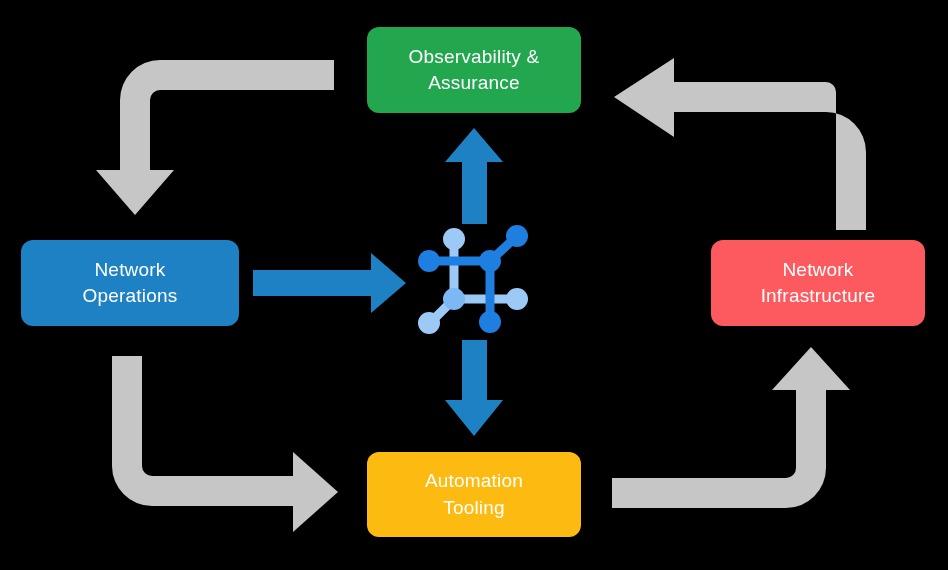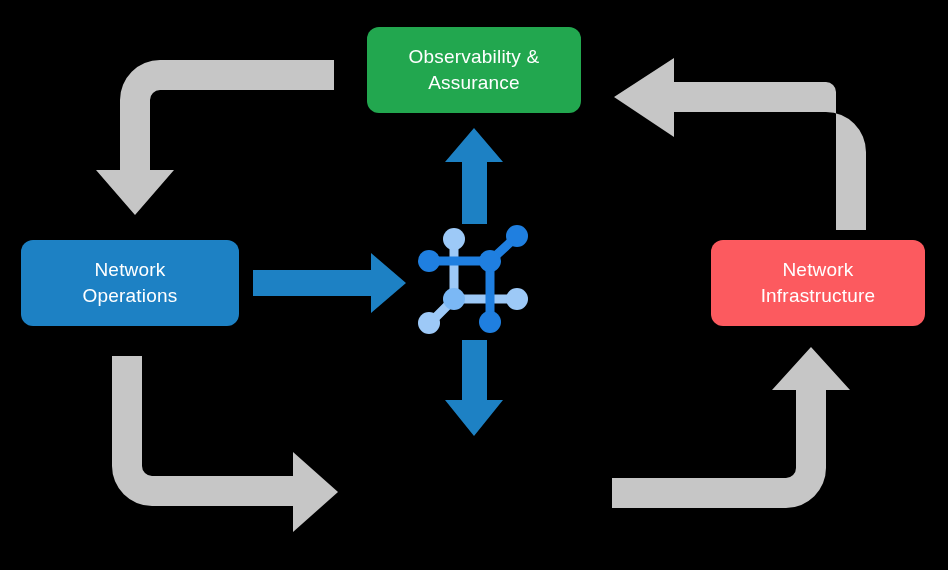--- a/index.html
+++ b/index.html
@@ -191,14 +191,18 @@
   <div class="node-box" id="box-netops">
     <span>Network
 Operations</span>
   </div>
 
   <div class="node-box" id="box-netinfra">
     <span>Network
 Infrastructure</span>
   </div>
 
+  <div class="node-box" id="box-automation">
+    <span>Automation
+Tooling</span>
+  </div>
 
 </div>
 
 </body></html>

